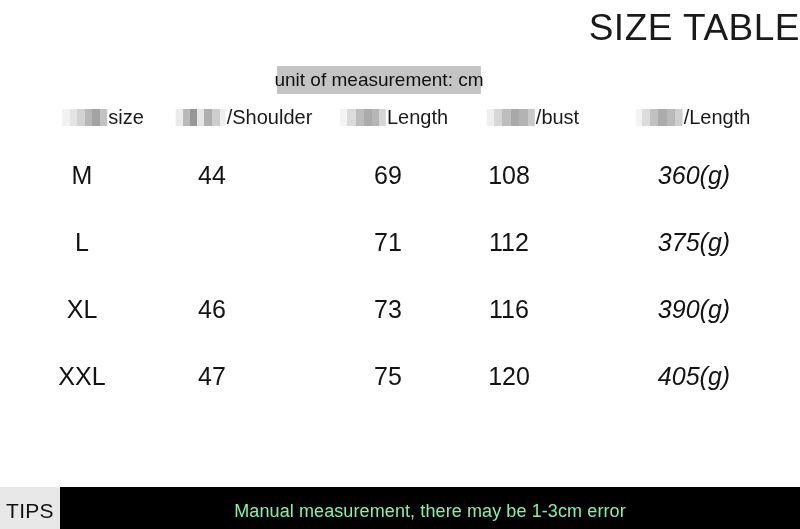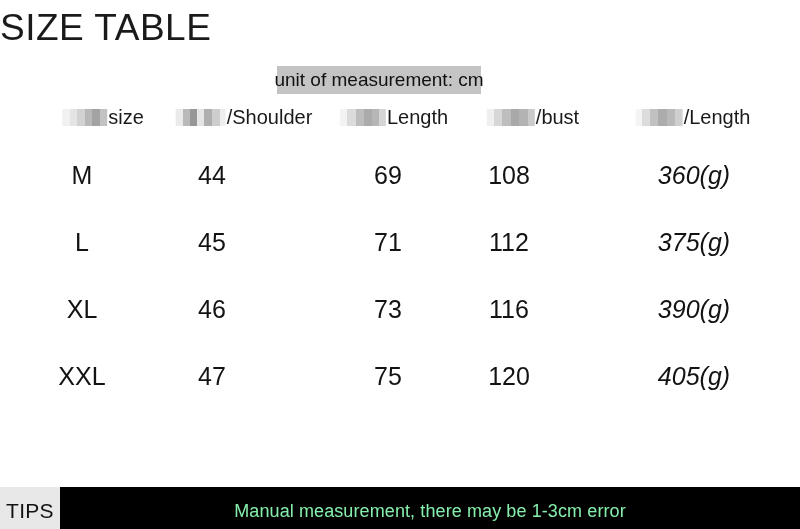--- a/index.html
+++ b/index.html
@@ -19,21 +19,21 @@
     background: #ffffff;
     overflow: hidden;
   }
 
   
   .title {
     position: absolute;
     left: 0;
     top: 6px;
     width: 800px;
-    text-align: left;
+    text-align: right;
     font-size: 37px;
     font-weight: 400;
     letter-spacing: 0.5px;
     color: #1a1a1a;
     line-height: 44px;
     white-space: nowrap;
   }
 
   
   .unit-banner {
@@ -251,21 +251,20 @@
     <div class="row">
       <div class="cell data-cell c0">M</div>
       <div class="cell data-cell c1">44</div>
       <div class="cell data-cell c2">69</div>
       <div class="cell data-cell c3">108</div>
       <div class="cell data-cell c4">360(g)</div>
     </div>
 
     <div class="row">
       <div class="cell data-cell c0">L</div>
-      <div class="cell data-cell c1">45</div>
       <div class="cell data-cell c2">71</div>
       <div class="cell data-cell c3">112</div>
       <div class="cell data-cell c4">375(g)</div>
     </div>
 
     <div class="row">
       <div class="cell data-cell c0">XL</div>
       <div class="cell data-cell c1">46</div>
       <div class="cell data-cell c2">73</div>
       <div class="cell data-cell c3">116</div>

